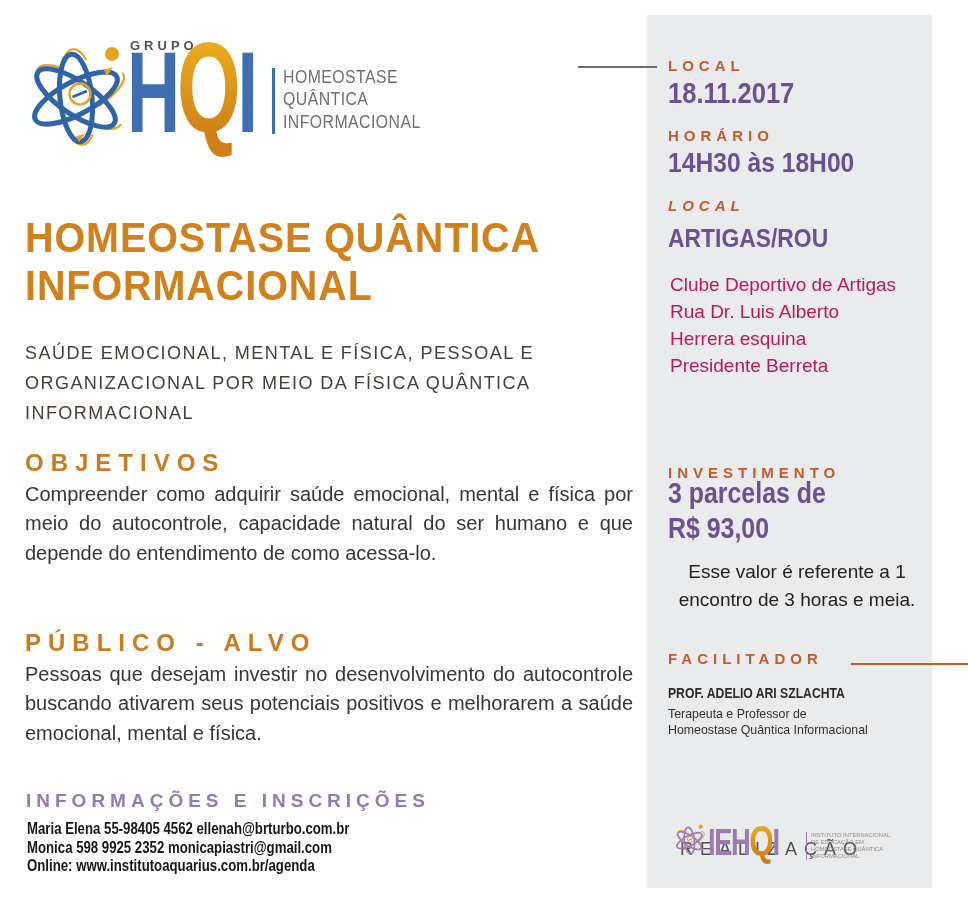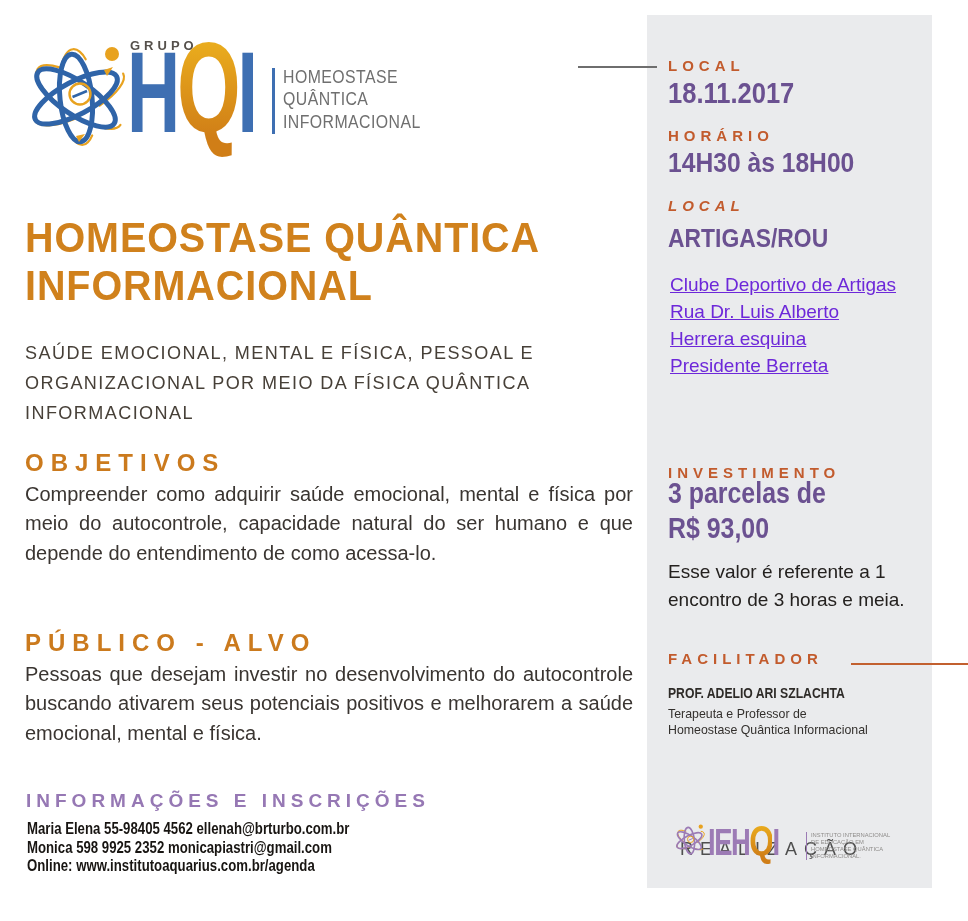--- a/index.html
+++ b/index.html
@@ -39,24 +39,24 @@
   .p-pub{left:25px;top:660px;}
   .info-heading{left:26px;top:790px;font-size:19px;font-weight:700;letter-spacing:5px;color:#9678B4;white-space:nowrap;}
   .contacts{left:27px;top:819px;font-size:16.5px;line-height:18.6px;font-weight:700;color:#181512;transform:scaleX(0.8);white-space:nowrap;}
 
   
   .side-label{font-size:15px;font-weight:700;letter-spacing:5px;color:#C25B2D;white-space:nowrap;}
   .side-value{font-weight:700;color:#6B5191;transform:scaleX(0.88);white-space:nowrap;}
   .l-data{left:668px;top:57px;}   .v-data{left:668px;top:77px;font-size:29px;}
   .l-hor{left:668px;top:127px;}   .v-hor{left:668px;top:147px;font-size:28px;}
   .l-loc{left:668px;top:197px;font-style:italic;}   .v-loc{left:668px;top:223px;font-size:26px;}
-  .address{left:670px;top:271px;font-size:19px;line-height:27px;color:#6d28d9;white-space:nowrap;text-decoration:underline;}
+  .address{left:670px;top:271px;font-size:19px;line-height:27px;color:#be185d;white-space:nowrap;}
   .l-inv{left:668px;top:464px;}
   .v-inv{left:668px;top:475px;font-size:30px;line-height:35px;transform:scaleX(0.83);}
-  .inv-note{left:668px;top:558px;width:258px;font-size:19px;line-height:27.5px;color:#24211F;}
+  .inv-note{left:668px;top:558px;width:258px;font-size:19px;line-height:27.5px;color:#24211F;text-align:center;}
   .l-fac{left:668px;top:650px;}
   .fac-name{left:668px;top:685px;font-size:14.5px;font-weight:700;color:#2E2B28;transform:scaleX(0.84);white-space:nowrap;}
   .fac-desc{left:668px;top:706px;width:222px;font-size:13px;line-height:15.6px;color:#33302D;transform:scaleX(0.95);}
   .realizacao{left:680px;top:792px;font-size:18px;letter-spacing:7px;color:#4F4F4F;white-space:nowrap;margin-top:47px;}
 
   
   .iehqi-atom{left:671px;top:822px;}
   .iehqi-letters{left:708px;top:818px;line-height:44px;font-weight:700;letter-spacing:-2px;transform:scaleX(0.74);white-space:nowrap;}
   .iehqi-letters .pur{color:#9C7BB5;font-size:37px;}
   .iehqi-letters .gold{

